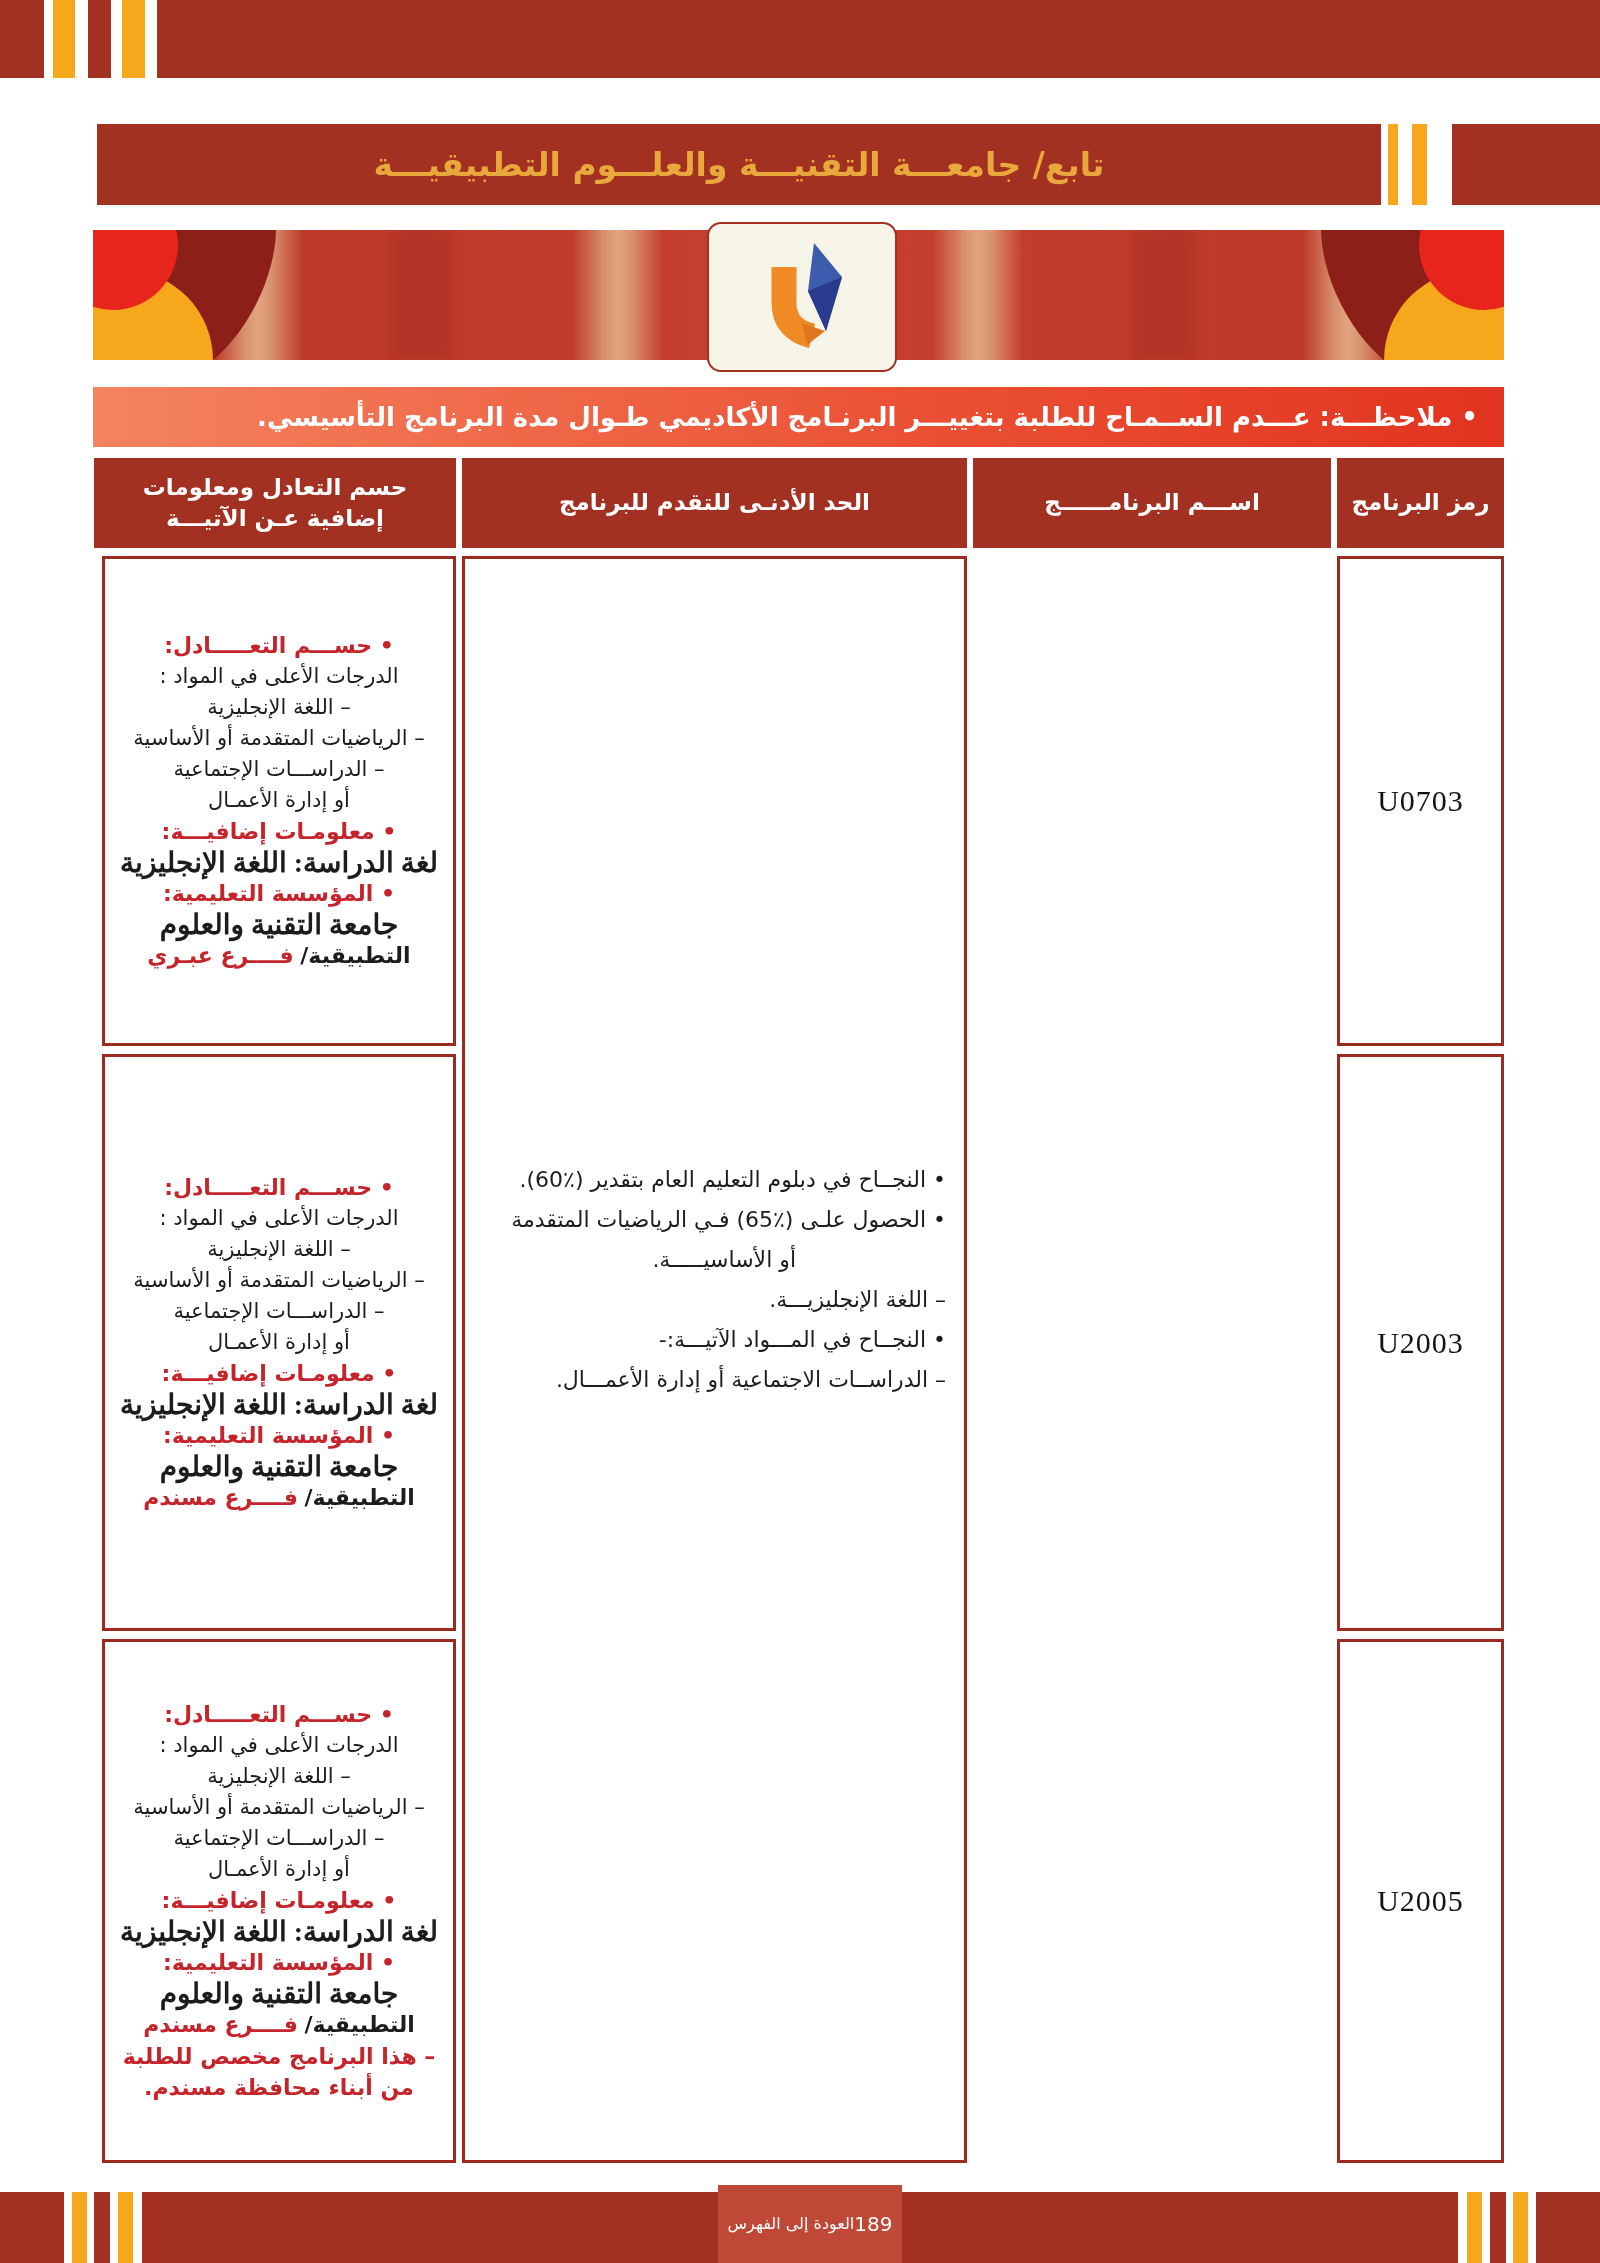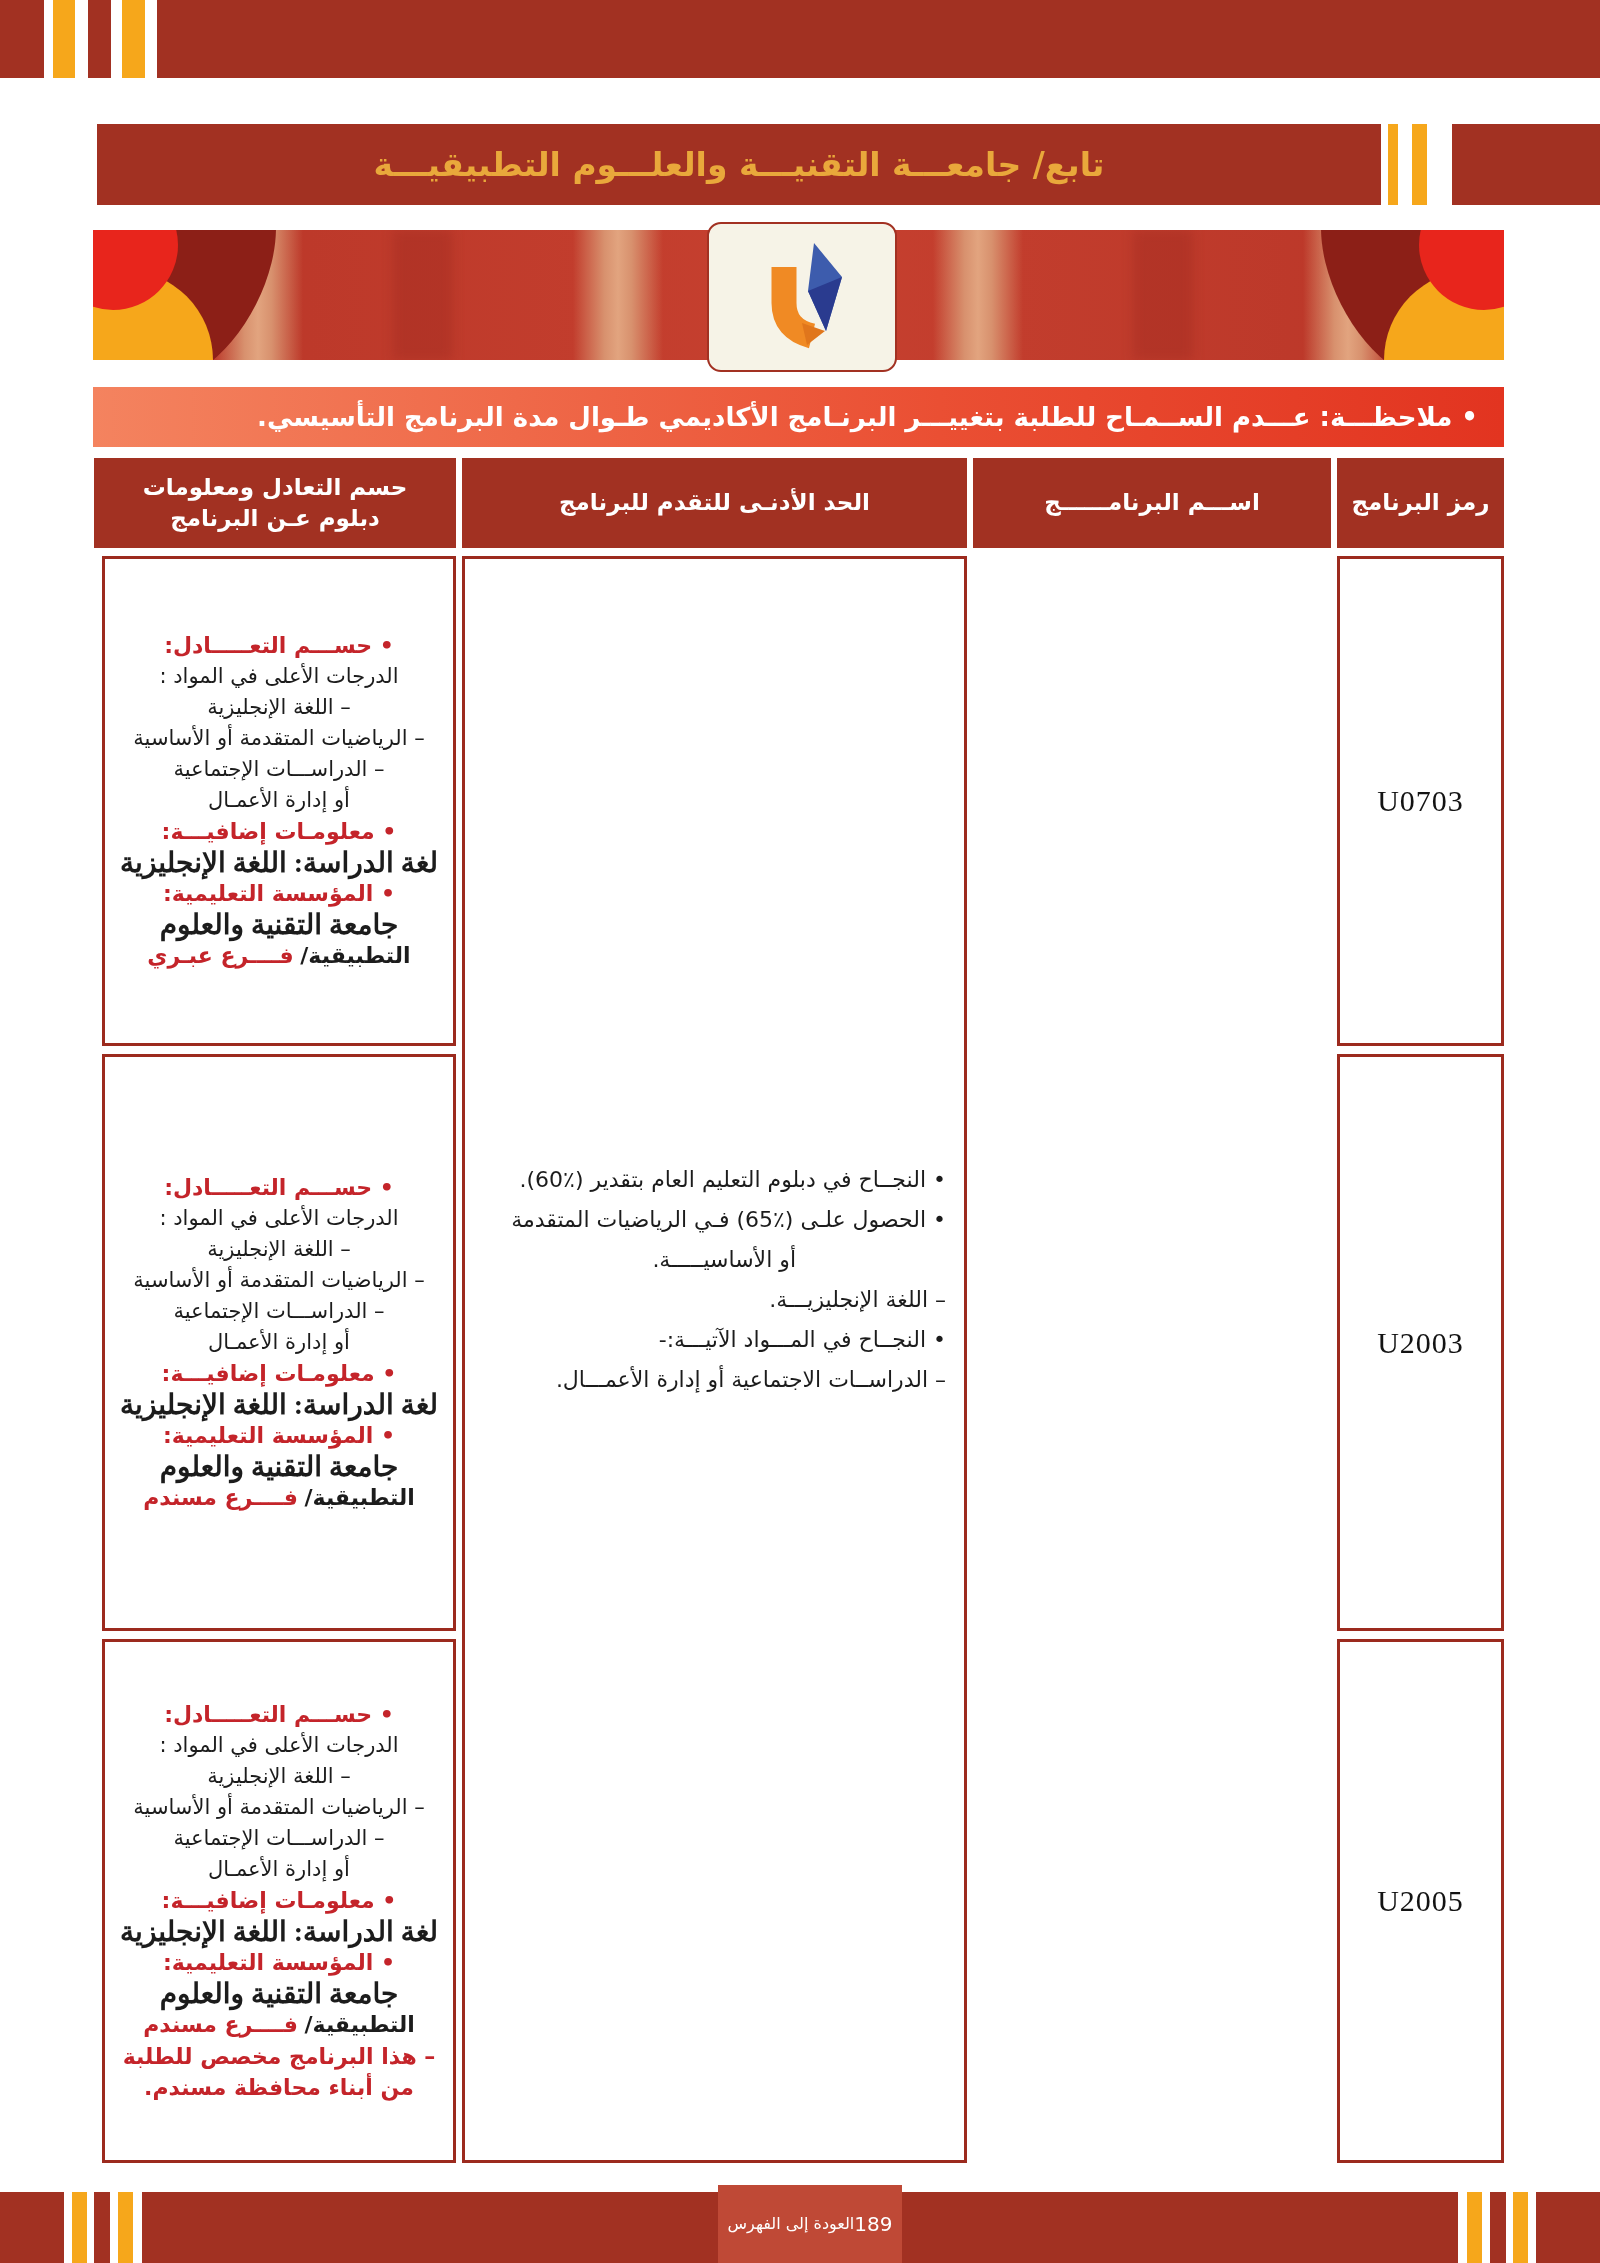--- a/index.html
+++ b/index.html
@@ -185,21 +185,21 @@
     <div>رمز البرنامج</div>
   </div>
   <div class="hcell h-name">
     <div>اســـم البرنامــــــج</div>
   </div>
   <div class="hcell h-min">
     <div>الحد الأدنـى للتقدم للبرنامج</div>
   </div>
   <div class="hcell h-info">
     <div>حسم التعادل ومعلومات</div>
-    <div>دبلوم عـن البرنامج</div>
+    <div>إضافية عـن الآتيـــة</div>
   </div>
 
   <div class="cell code-cell code-1">
     <div>U0703</div>
   </div>
   <div class="cell code-cell code-2">
     <div>U2003</div>
   </div>
   <div class="cell code-cell code-3">
     <div>U2005</div>

